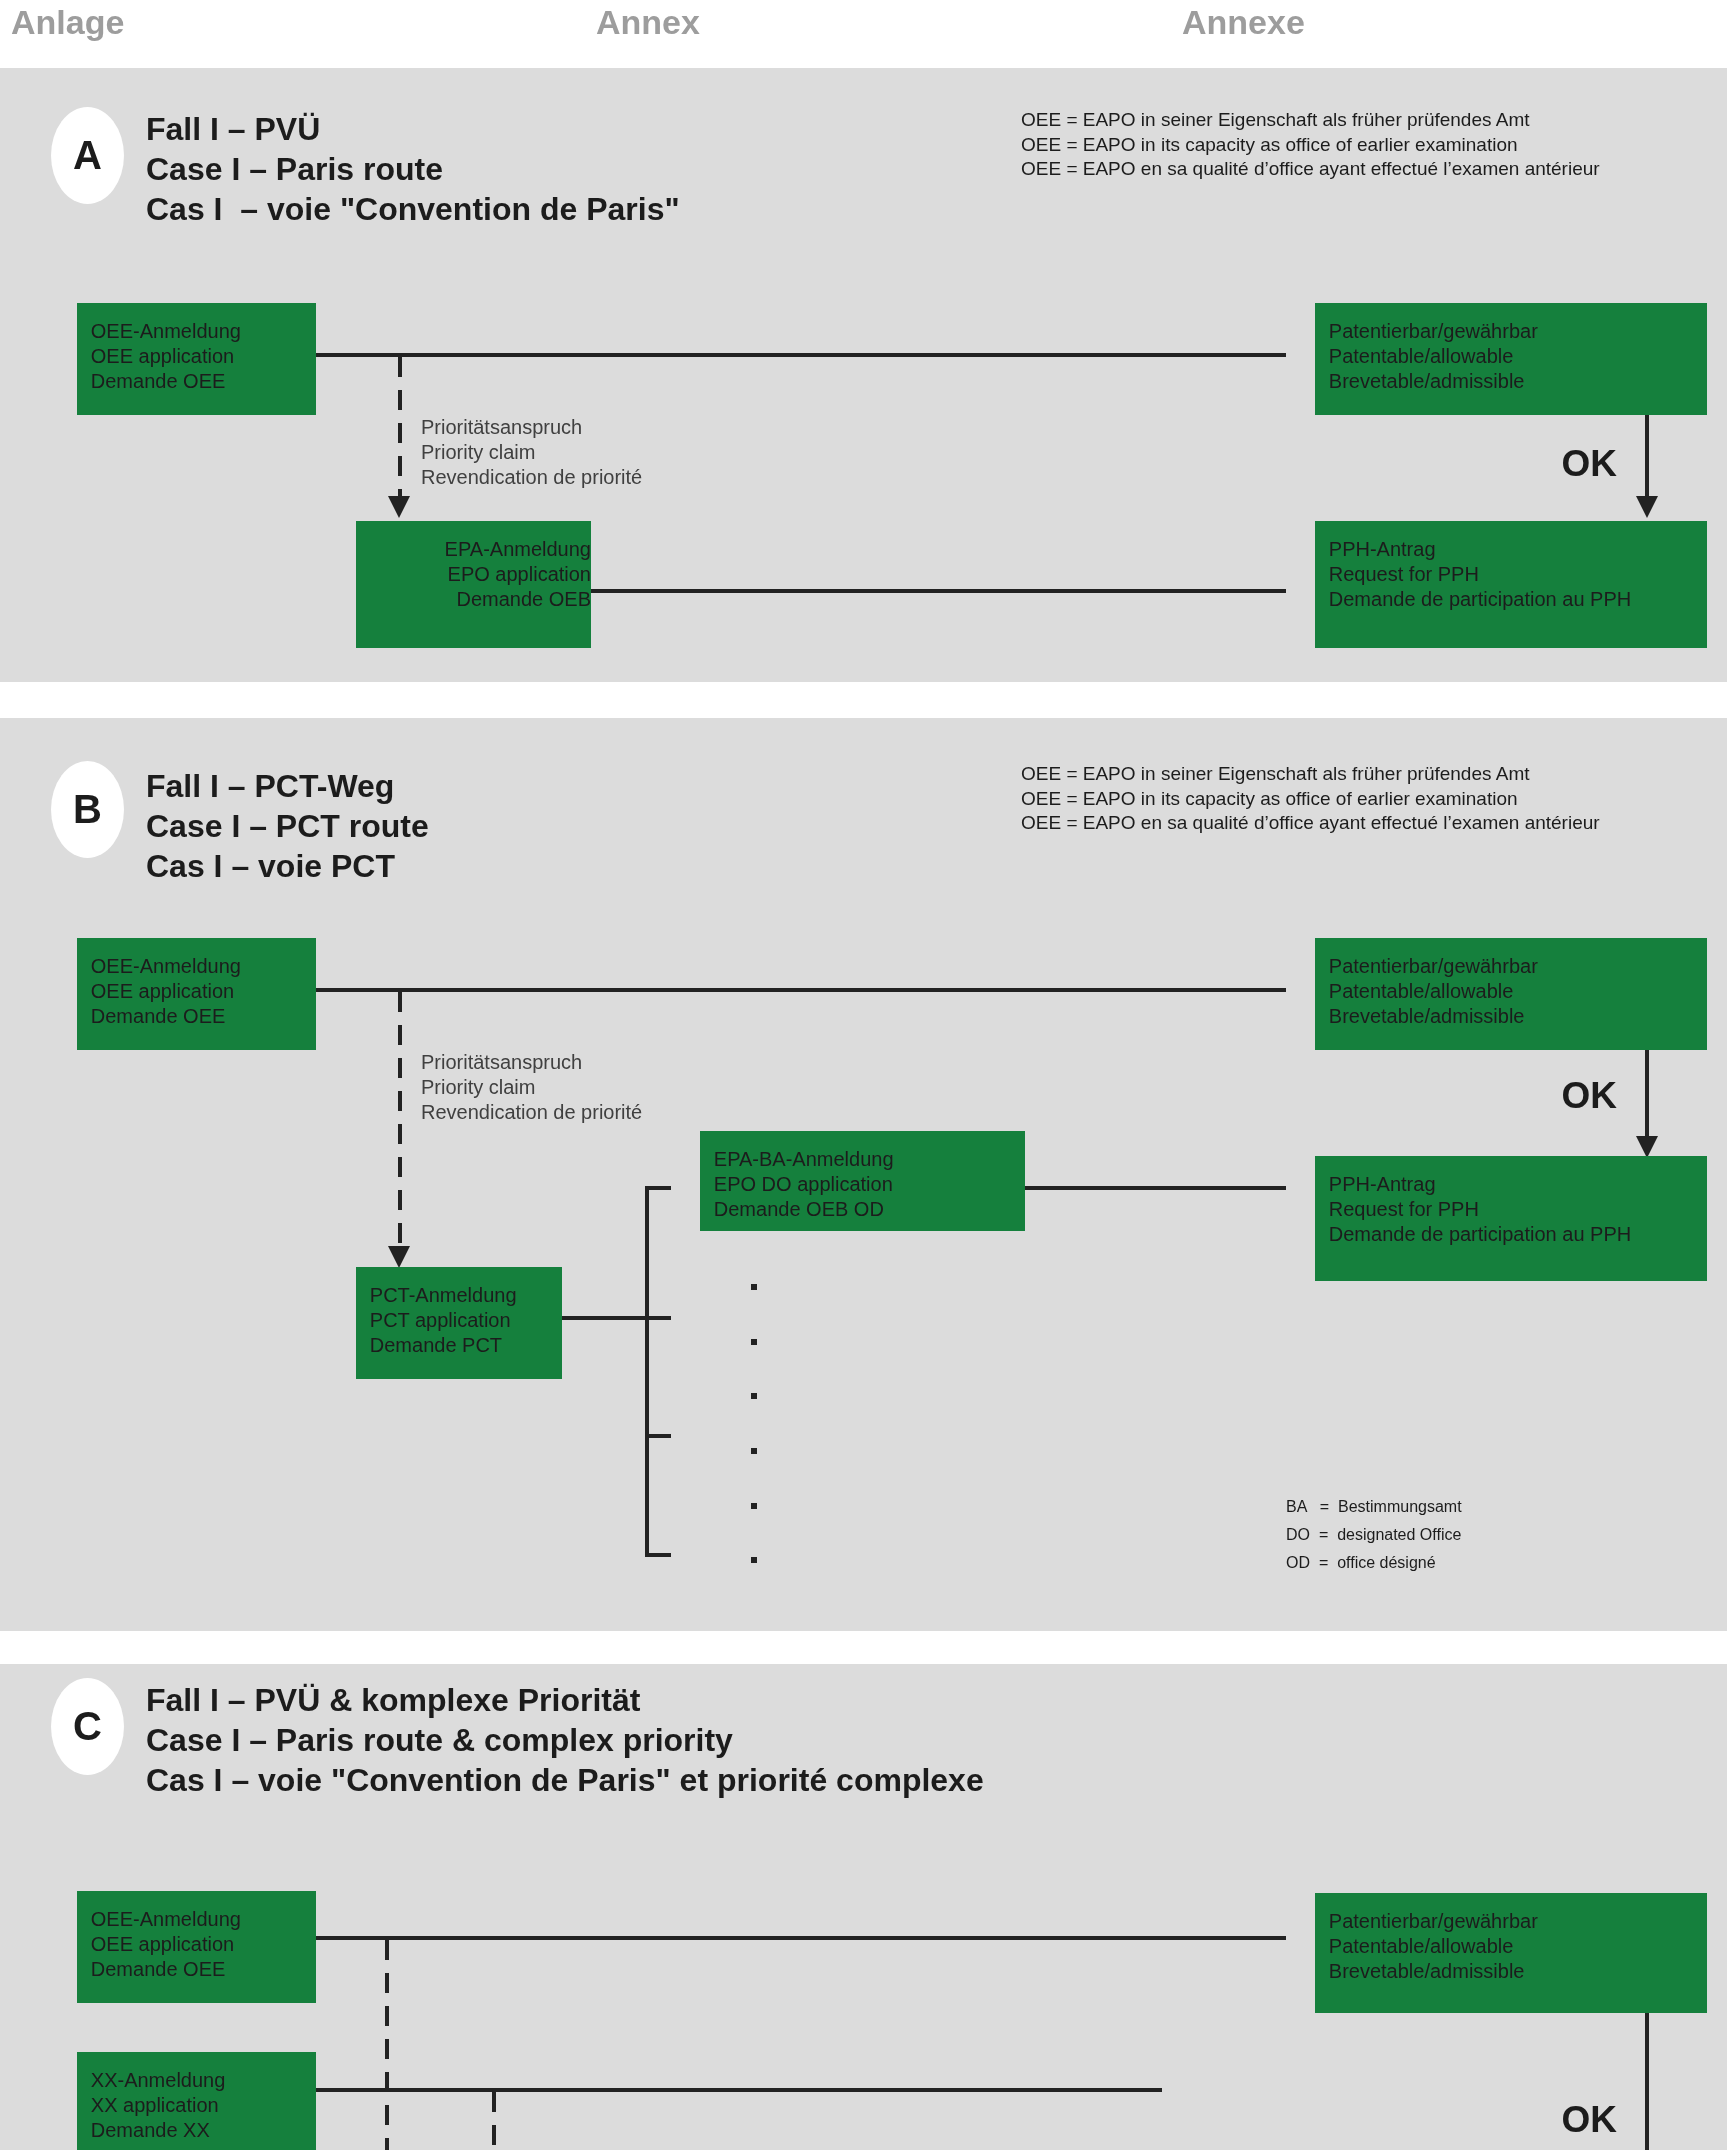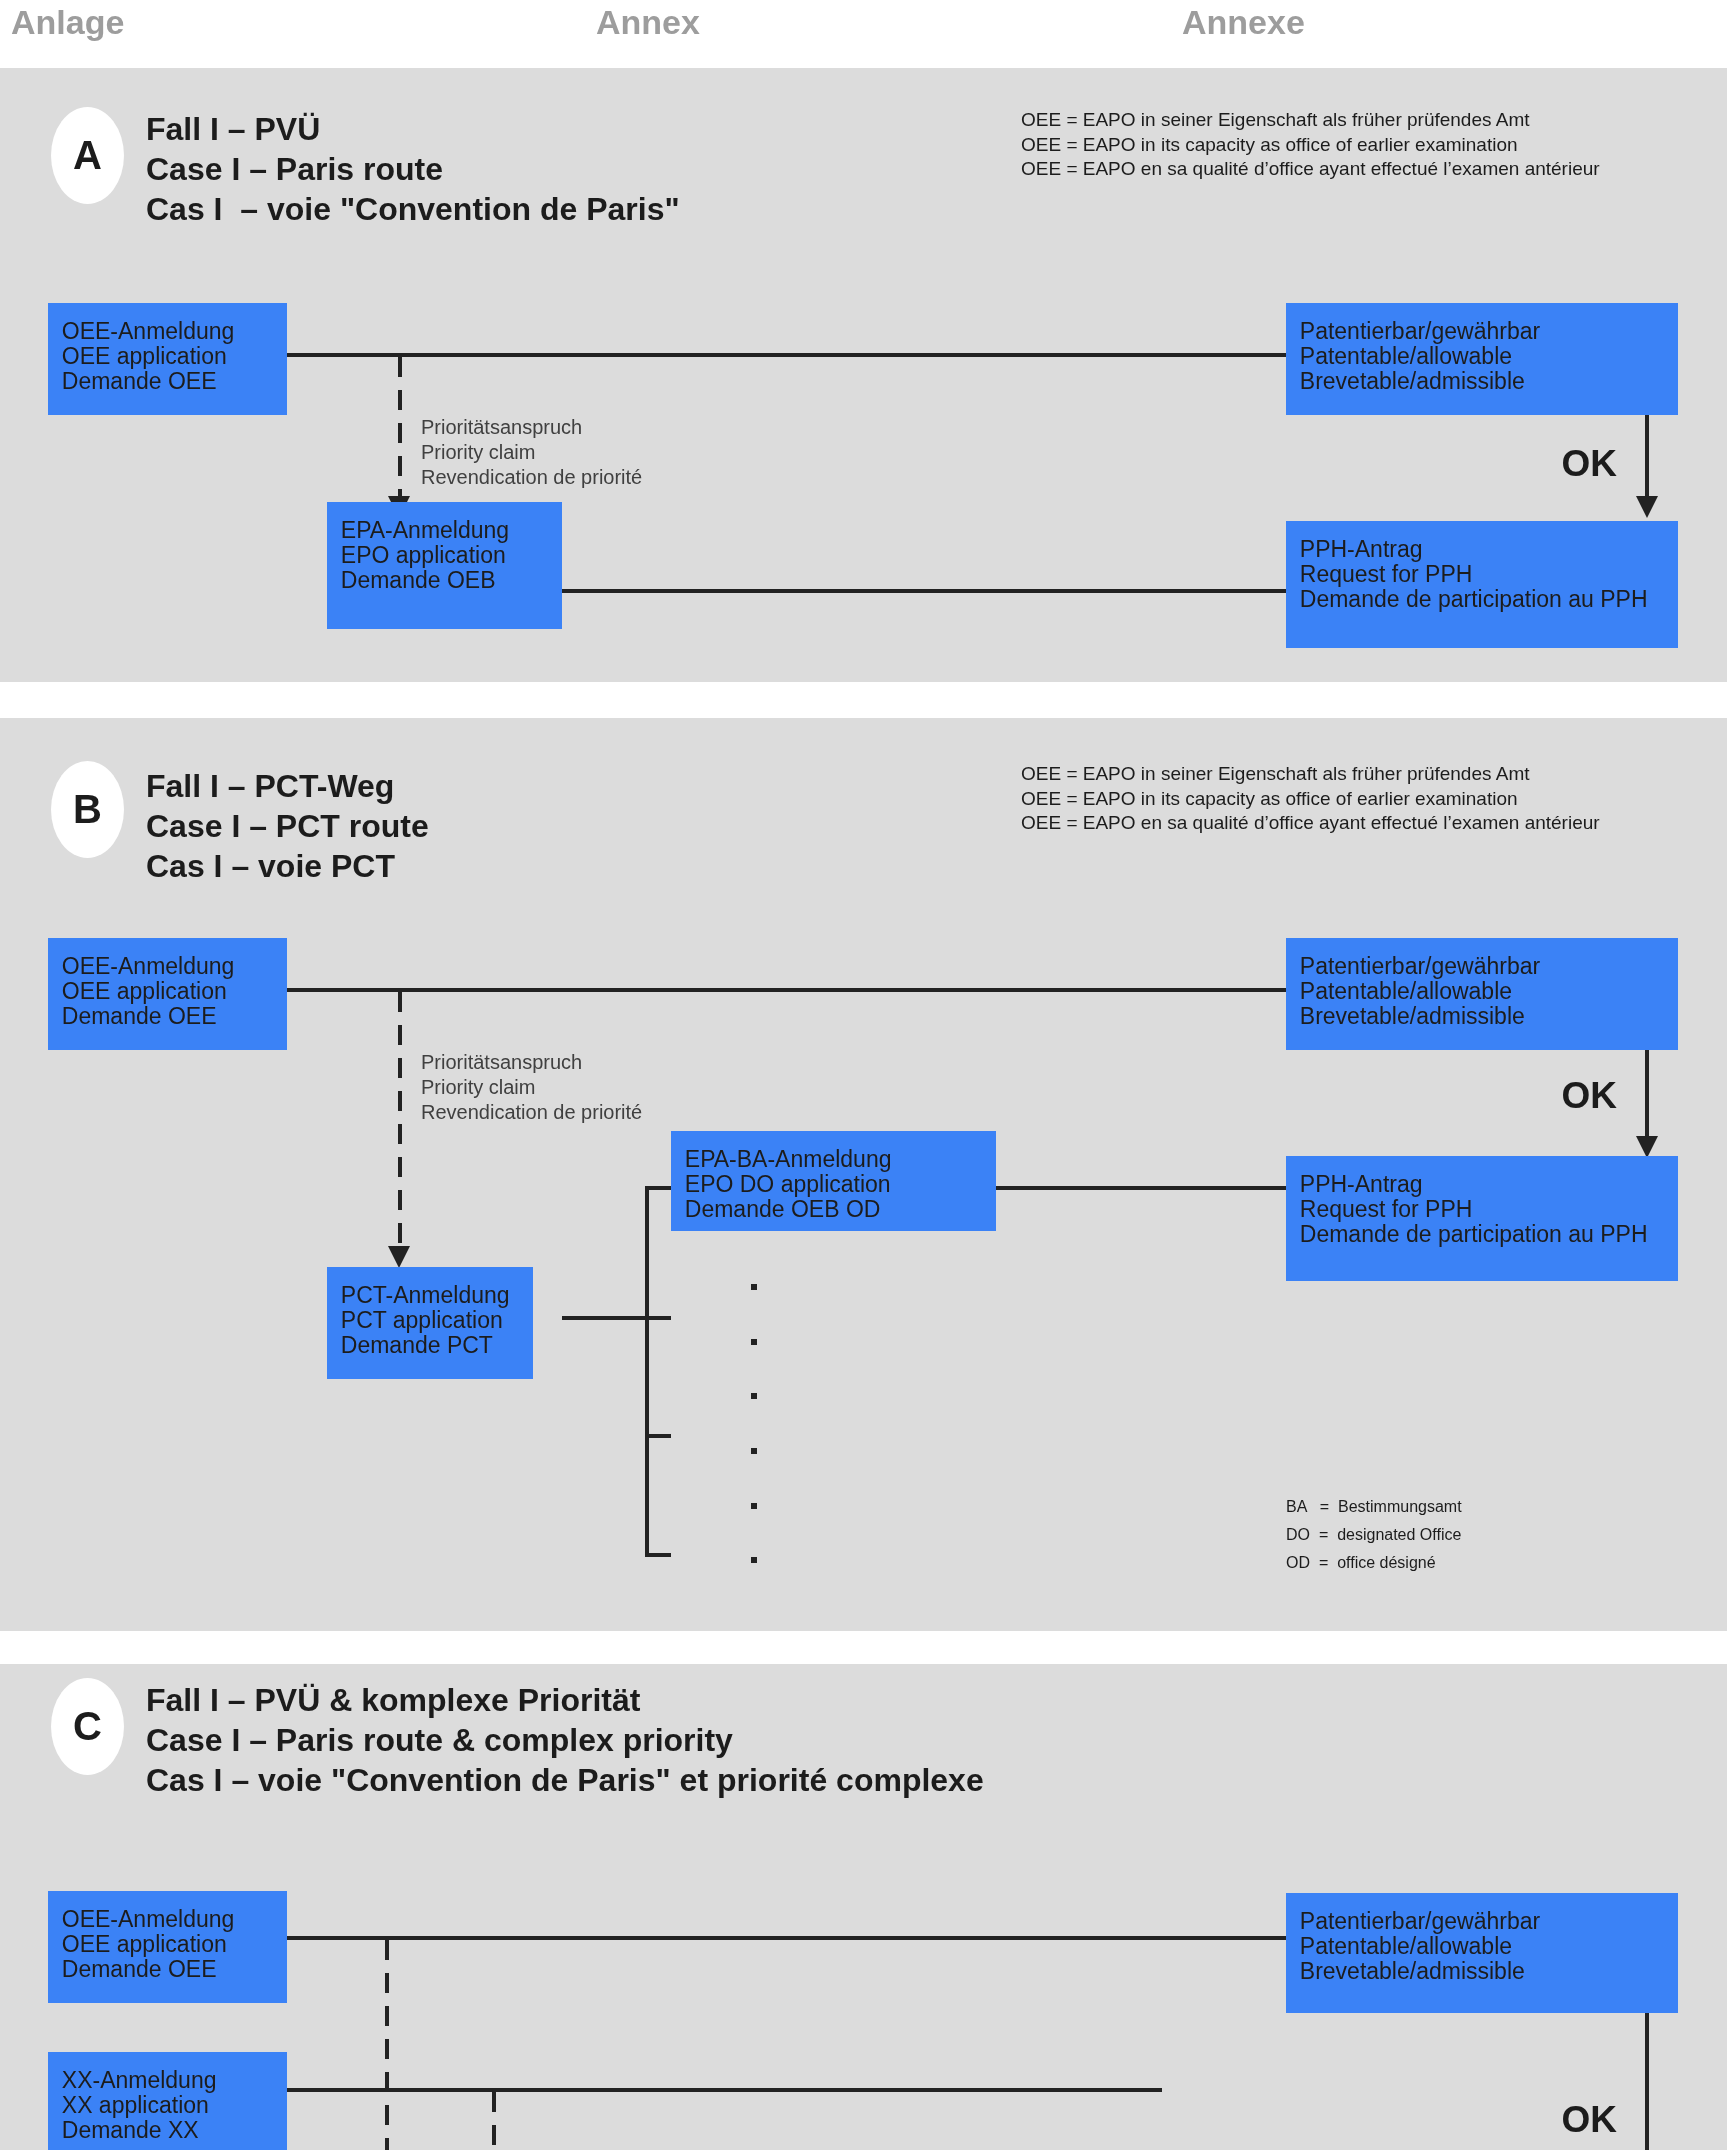--- a/index.html
+++ b/index.html
@@ -5,22 +5,22 @@
   html,body{margin:0;padding:0;background:#ffffff;}
   .page{position:relative;width:1728px;height:2520px;background:#ffffff;
         font-family:"Liberation Sans","DejaVu Sans",sans-serif;color:#1c1c1c;overflow:hidden;}
   [data-bind]{white-space:pre-wrap;}
   .hdr{position:absolute;top:2.6px;font-size:34px;font-weight:bold;color:#9d9d9d;}
   .band{position:absolute;left:0;width:1728px;background:#dcdcdc;}
   .badge{position:absolute;background:#ffffff;border-radius:50%;display:flex;
          align-items:center;justify-content:center;font-size:40px;font-weight:bold;color:#1c1c1c;}
   .ptitle{position:absolute;font-size:32px;font-weight:bold;line-height:40px;color:#1c1c1c;}
   .legend{position:absolute;font-size:19px;line-height:24.5px;color:#1c1c1c;}
-  .box{position:absolute;background:#3b82f6;font-size:23px;line-height:25px;color:#1c1c1c;
-       padding:15.5px 0 0 13.8px;box-sizing:border-box;}
+  .box{position:absolute;background:#15803d;font-size:20px;line-height:25px;color:#1c1c1c;
+       padding:15.5px 0 0 13.8px;box-sizing:border-box;margin-left:29px;}
   .hline{position:absolute;height:4.3px;background:#222222;}
   .vline{position:absolute;width:4.3px;background:#222222;}
   .dash{position:absolute;width:4.3px;
         background:repeating-linear-gradient(to bottom,#222222 0 20px,rgba(0,0,0,0) 20px 33px);}
   .ahead{position:absolute;width:0;height:0;border-left:11.6px solid transparent;
          border-right:11.6px solid transparent;border-top:22.4px solid #222222;}
   .plabel{position:absolute;font-size:20px;line-height:25px;color:#404040;}
   .ok{position:absolute;font-size:37px;font-weight:bold;color:#1c1c1c;text-align:right;width:103px;}
   .dot{position:absolute;width:6px;height:6px;background:#222222;}
 </style>
@@ -64,21 +64,21 @@
     <div class="box" style="left:1286px;top:235px;width:392px;height:112px;">
       <div data-bind="shared.boxes.patentable.0">Patentierbar/gewährbar</div>
       <div data-bind="shared.boxes.patentable.1">Patentable/allowable</div>
       <div data-bind="shared.boxes.patentable.2">Brevetable/admissible</div>
     </div>
     <div class="plabel" style="left:421px;top:347px;">
       <div data-bind="shared.priority_label.0">Prioritätsanspruch</div>
       <div data-bind="shared.priority_label.1">Priority claim</div>
       <div data-bind="shared.priority_label.2">Revendication de priorité</div>
     </div>
-    <div class="box" style="left:327px;top:434px;width:235px;height:127px;">
+    <div class="box" style="left:327px;top:453px;width:235px;height:127px;text-align:right;">
       <div data-bind="shared.boxes.epa.0">EPA-Anmeldung</div>
       <div data-bind="shared.boxes.epa.1">EPO application</div>
       <div data-bind="shared.boxes.epa.2">Demande OEB</div>
     </div>
     <div class="box" style="left:1286px;top:453px;width:392px;height:127px;">
       <div data-bind="shared.boxes.pph.0">PPH-Antrag</div>
       <div data-bind="shared.boxes.pph.1">Request for PPH</div>
       <div data-bind="shared.boxes.pph.2">Demande de participation au PPH</div>
     </div>
   </section>

